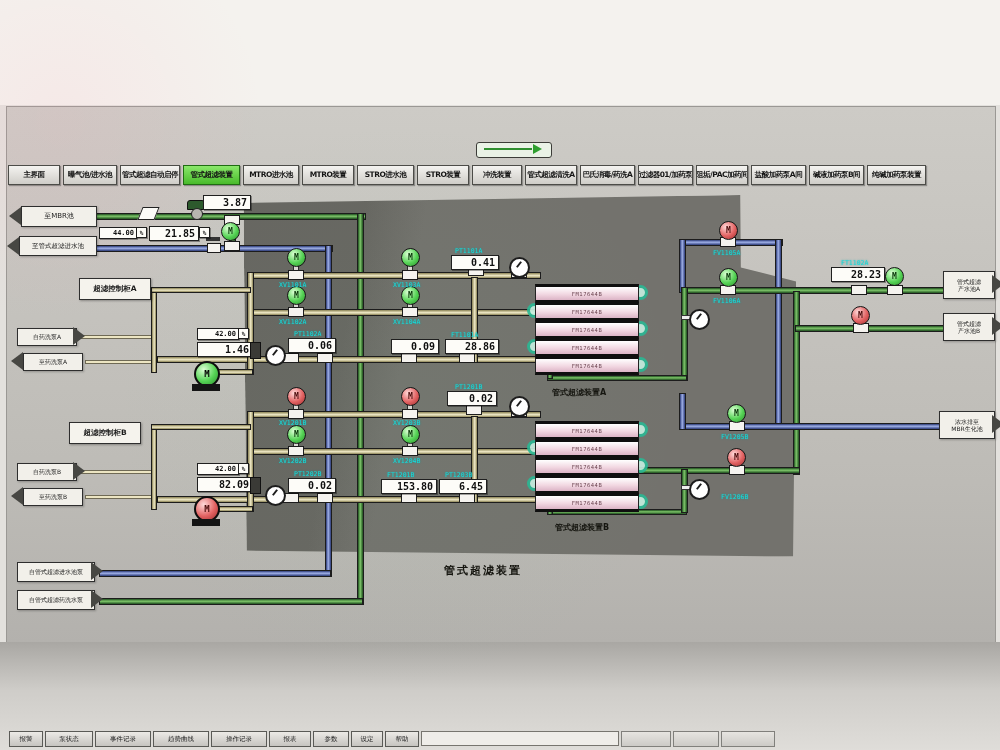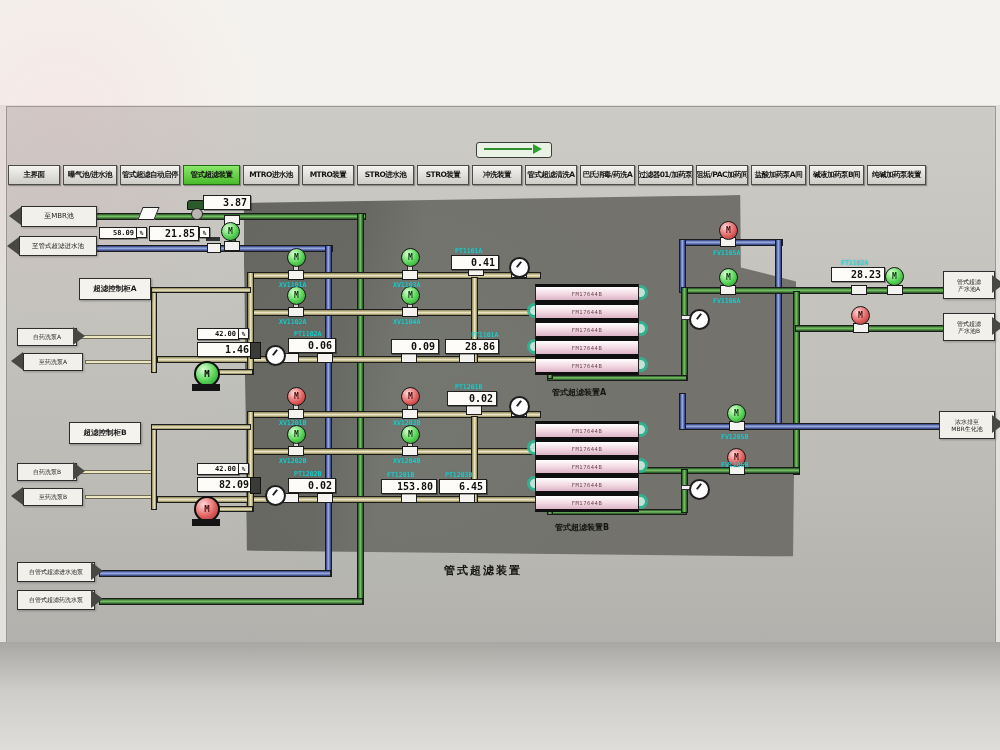--- a/index.html
+++ b/index.html
@@ -168,21 +168,21 @@
     <div class="abs" style="left:133px;top:100px;width:15px;height:11px;background:#fcfcf8;border:1.5px solid #222;transform:skewX(-22deg);z-index:5"></div>
     <div class="abs" style="left:180px;top:93px;width:16px;height:8px;background:#2d5a2d;border:1px solid #111;border-radius:3px 3px 0 0;z-index:5"></div>
     <div class="abs" style="left:184px;top:101px;width:10px;height:10px;background:#b8b6b0;border:1px solid #222;border-radius:50%;z-index:5"></div>
     <div class="abs" style="left:199px;top:130px;width:14px;height:4px;background:#333;z-index:5"></div>
     <div class="fl" style="left:200px;top:136px;width:12px"></div>
     <div class="fl" style="left:217px;top:108px"></div>
     <div class="fl" style="left:217px;top:134px"></div>
     <div class="mv g" style="left:214px;top:115px">M</div>
     <div class="vbox" style="left:196px;top:88px;width:40px">3.87</div>
 
-    <div class="vbox sp" style="left:92px;top:120px;width:32px">58.09</div>
+    <div class="vbox sp" style="left:92px;top:120px;width:32px">44.00</div>
     <div class="vbox pc" style="left:129px;top:120px;width:9px">%</div>
     <div class="vbox" style="left:142px;top:119px;width:42px">21.85</div>
     <div class="vbox pc" style="left:192px;top:120px;width:9px">%</div>
 
     <div class="mv g" style="left:280px;top:141px">M</div>
     <div class="st" style="left:286px;top:158px"></div>
     <div class="fl" style="left:281px;top:163px"></div>
     <div class="tag" style="left:272px;top:174px">XV1101A</div>
     <div class="mv g" style="left:394px;top:141px">M</div>
     <div class="st" style="left:400px;top:158px"></div>
@@ -201,21 +201,21 @@
     <div class="mv g" style="left:394px;top:179px">M</div>
     <div class="st" style="left:400px;top:196px"></div>
     <div class="fl" style="left:395px;top:200px"></div>
     <div class="tag" style="left:386px;top:211px">XV1104A</div>
 
     <div class="gauge" style="left:258px;top:238px"></div>
     <div class="tag" style="left:287px;top:223px">PT1102A</div>
     <div class="vbox" style="left:281px;top:231px;width:40px">0.06</div>
     <div class="tag" style="left:390px;top:232px">PT1103A</div>
     <div class="vbox" style="left:384px;top:232px;width:40px">0.09</div>
-    <div class="tag" style="left:464px;top:224px">FT1101A</div>
+    <div class="tag" style="left:444px;top:224px">FT1101A</div>
     <div class="vbox" style="left:438px;top:232px;width:46px">28.86</div>
     <div class="fl" style="left:276px;top:246px"></div>
     <div class="fl" style="left:310px;top:246px"></div>
     <div class="fl" style="left:394px;top:246px"></div>
     <div class="fl" style="left:452px;top:246px"></div>
 
     <div class="vbox sp" style="left:190px;top:221px;width:36px">42.00</div>
     <div class="vbox pc" style="left:231px;top:221px;width:9px">%</div>
     <div class="vbox" style="left:190px;top:235px;width:48px">1.46</div>
     <div class="abs" style="left:243px;top:235px;width:9px;height:15px;background:#3a3a36;border:1px solid #111;z-index:9"></div>
@@ -300,21 +300,21 @@
     <div class="mdot" style="left:626px;top:387px"></div>
     <div class="mdot" style="left:520px;top:333px"></div>
     <div class="mdot" style="left:520px;top:369px"></div>
     <div class="cap" style="left:548px;top:415px;font-size:8px">管式超滤装置B</div>
 
     <div class="mv g" style="left:720px;top:297px">M</div>
     <div class="fl" style="left:722px;top:314px"></div>
     <div class="tag" style="left:714px;top:326px">FV1205B</div>
     <div class="mv r" style="left:720px;top:341px">M</div>
     <div class="fl" style="left:722px;top:358px"></div>
-    <div class="tag" style="left:714px;top:354px">FV1206B</div>
+    <div class="tag" style="left:714px;top:386px">FV1206B</div>
     <div class="gauge" style="left:682px;top:372px"></div>
     <div class="abs" style="left:674px;top:378px;width:9px;height:3px;background:#eee;border:1px solid #333;z-index:5"></div>
 
     <div class="cab" style="left:72px;top:171px;width:70px;height:20px">超滤控制柜A</div>
     <div class="cab" style="left:62px;top:315px;width:70px;height:20px">超滤控制柜B</div>
     <div class="cap" style="left:437px;top:456px;font-size:11px;letter-spacing:2px">管式超滤装置</div>
 
     <div class="tri-l" style="left:2px;top:100px"></div>
     <div class="iob" style="left:14px;top:99px;width:74px;height:19px;font-size:7px">
         <span>至MBR池</span>
@@ -357,16 +357,31 @@
       <span>管式超滤</span>
         <span>产水池B</span>
       </div>
     <div class="tri-r" style="left:985px;top:210px"></div>
     <div class="iob" style="left:932px;top:304px;width:54px;height:26px;font-size:6px">
       <span>浓水排至</span>
         <span>MBR生化池</span>
       </div>
     <div class="tri-r" style="left:985px;top:308px"></div>
 
+    <div id="ftabs">
+      <div class="ft" style="width:32px">报警</div>
+      <div class="ft" style="width:46px">泵状态</div>
+      <div class="ft" style="width:54px">事件记录</div>
+      <div class="ft" style="width:54px">趋势曲线</div>
+      <div class="ft" style="width:54px">操作记录</div>
+      <div class="ft" style="width:40px">报表</div>
+      <div class="ft" style="width:34px">参数</div>
+      <div class="ft" style="width:30px">设定</div>
+      <div class="ft" style="width:32px">帮助</div>
+      <div class="wbar" style="width:196px"></div>
+      <div class="ft" style="width:48px;opacity:.7"></div>
+      <div class="ft" style="width:44px;opacity:.7"></div>
+      <div class="ft" style="width:52px;opacity:.7"></div>
+    </div>
   </div>
 
   <div id="below"></div>
 </div>
 
 </body></html>

